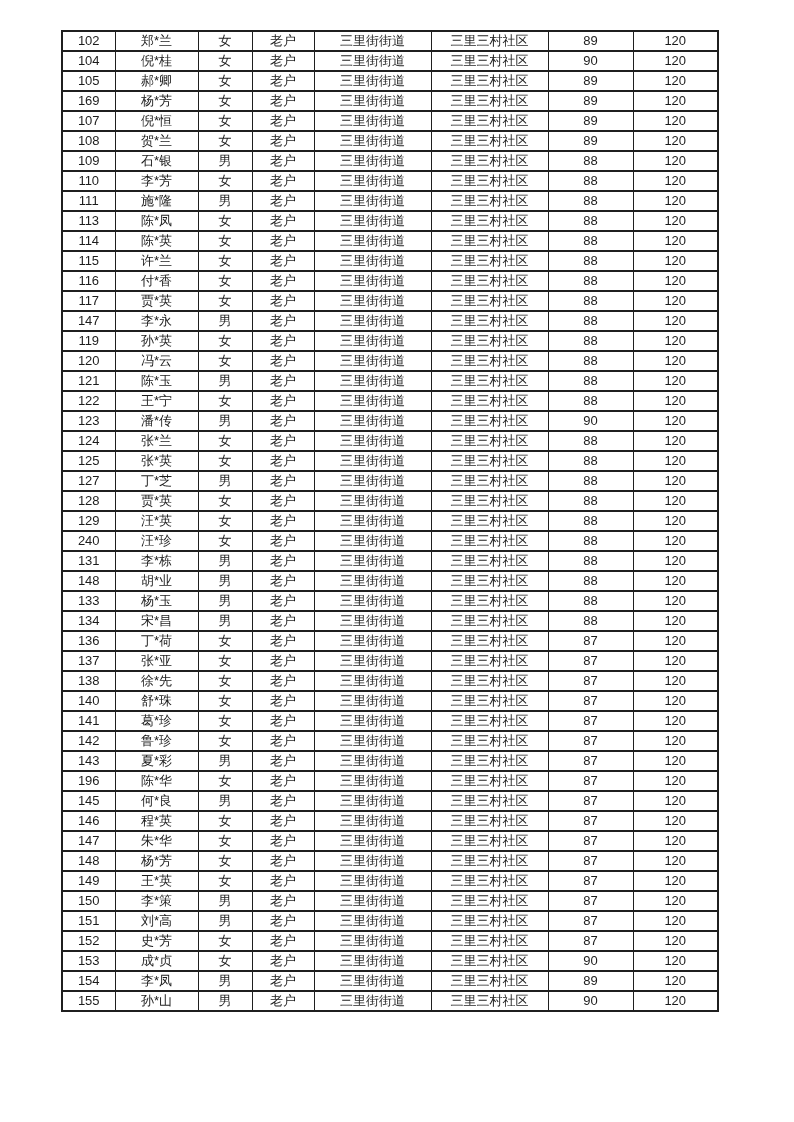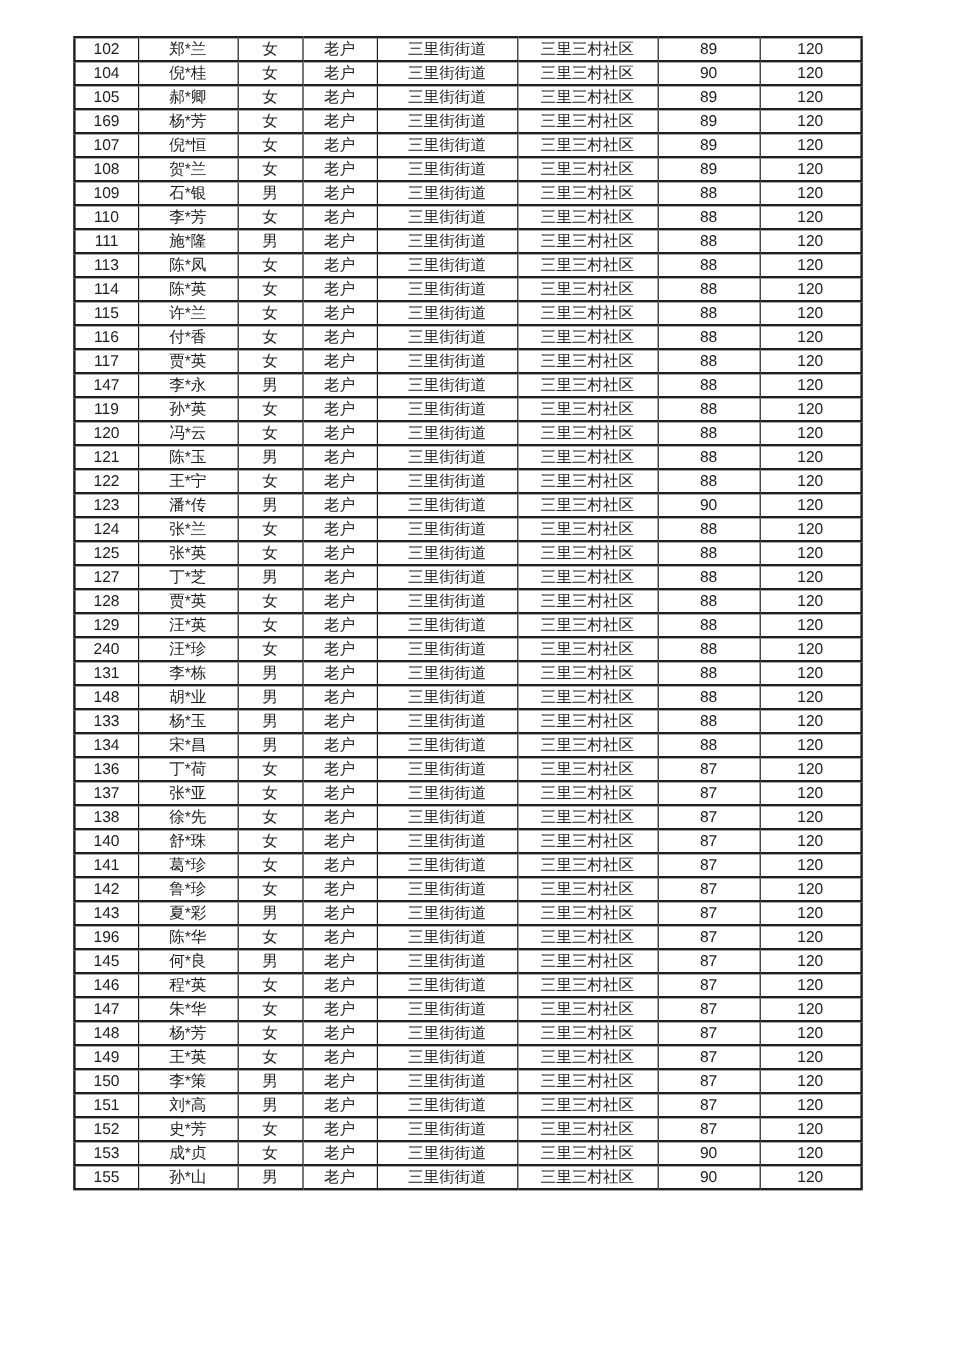--- a/index.html
+++ b/index.html
@@ -529,20 +529,30 @@
           <td>153</td>
           <td>成*贞</td>
           <td>女</td>
           <td>老户</td>
           <td>三里街街道</td>
           <td>三里三村社区</td>
           <td>90</td>
           <td>120</td>
         </tr>
         <tr>
+          <td>154</td>
+          <td>李*凤</td>
+          <td>男</td>
+          <td>老户</td>
+          <td>三里街街道</td>
+          <td>三里三村社区</td>
+          <td>89</td>
+          <td>120</td>
+        </tr>
+        <tr>
           <td>155</td>
           <td>孙*山</td>
           <td>男</td>
           <td>老户</td>
           <td>三里街街道</td>
           <td>三里三村社区</td>
           <td>90</td>
           <td>120</td>
         </tr>
       </tbody>

